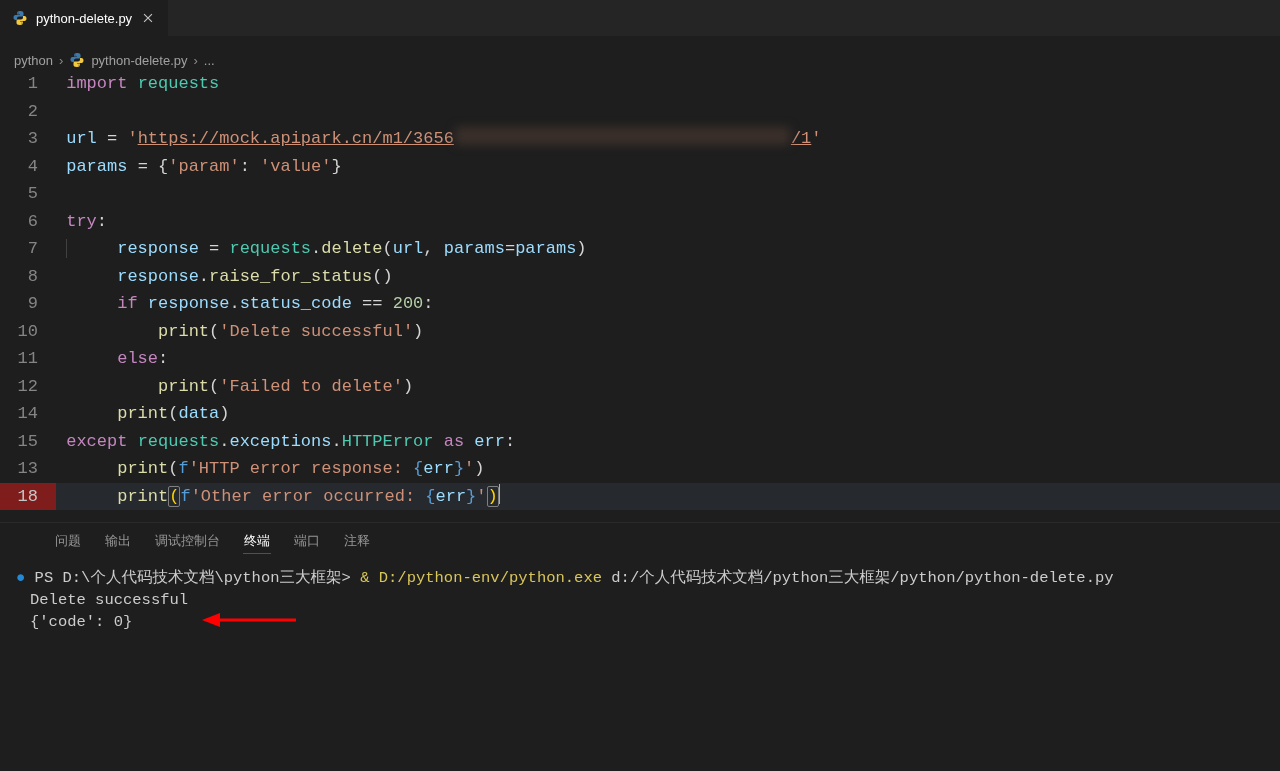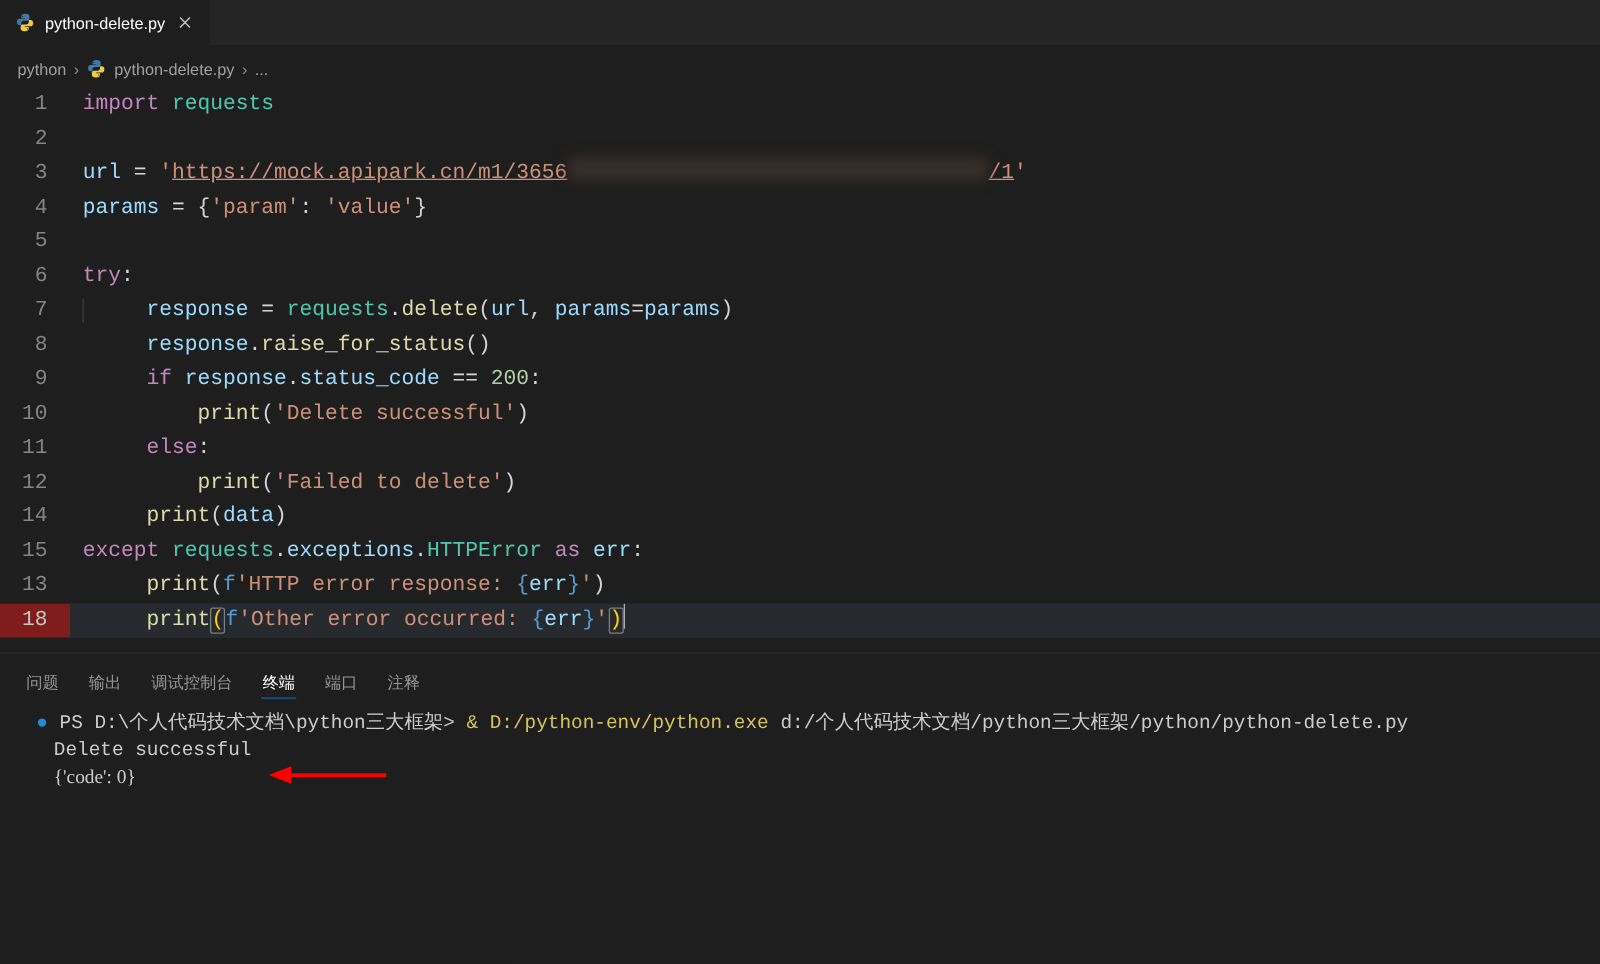--- a/index.html
+++ b/index.html
@@ -13,21 +13,21 @@
 
   
   .tabbar { display: flex; align-items: center; height: 36px; background: #252526; }
   .tab { display: flex; align-items: center; gap: 8px; height: 36px; padding: 0 12px; background: #1e1e1e; border-right: 1px solid #252526; }
   .tab .fname { color: #ffffff; font-size: 13px; }
   .tab .close { width: 16px; height: 16px; display: flex; align-items: center; justify-content: center; border-radius: 3px; color:#c5c5c5; }
   .tab .close svg { width:14px; height:14px; }
   .pyicon { width:16px; height:16px; }
 
   
-  .breadcrumb { display: flex; align-items: center; gap: 6px; height: 26px; padding: 0 14px; color: #a0a0a0; font-size: 13px; margin-top:6px;}
+  .breadcrumb { display: flex; align-items: flex-end; gap: 6px; height: 26px; padding: 0 14px; color: #a0a0a0; font-size: 13px; margin-top:6px;}
   .breadcrumb .sep { color: #8a8a8a; }
   .breadcrumb .pyicon2 { width:16px; height:16px; }
 
   
   .editor {
     font-family: Consolas, "Courier New", monospace;
     font-size: 17px;
     line-height: 27.5px;
     padding-top: 2px;
   }
@@ -68,24 +68,24 @@
     border-left:1px solid #404040;
   }
 
   .match-box {
     border:1px solid #7f7f7f; border-radius:2px;
     padding:0 0px;
   }
 
   
   .panel { border-top:1px solid #2b2b2b; margin-top:12px;}
-  .panel-tabs { display:flex; gap:22px; align-items:flex-end; height:36px; padding:0 20px; font-size:13px; color:#969696;}
+  .panel-tabs { display:flex; gap:22px; align-items:center; height:36px; padding:0 20px; font-size:13px; color:#969696;margin-left:34px;}
   .panel-tabs .ptab { padding:4px 1px; cursor:default;}
   .panel-tabs .ptab.active { color:#ffffff; border-bottom:1px solid #0e639c; padding-bottom:3px;}
-  .terminal { font-family: Consolas, "Courier New", monospace; font-size:15.5px; line-height:22px; padding:8px 16px 0 16px; color:#cccccc; position:relative;margin-left:13px;}
+  .terminal { font-family: Consolas, "Courier New", monospace; font-size:15.5px; line-height:22px; padding:8px 16px 0 16px; color:#cccccc; position:relative;}
   .term-bullet{ color:#2389d7; }
   .term-yellow{ color:#d8c55a; }
   .term-white{ color:#cccccc; }
 
   
   .arrow-wrap{ position:absolute; left:198px; top:48px; pointer-events:none; }
   .arrow-wrap svg{ display:block; }
 </style>
 </head>
 <body>
@@ -209,21 +209,21 @@
     <div class="ptab">输出</div>
     <div class="ptab">调试控制台</div>
     <div class="ptab active">终端</div>
     <div class="ptab">端口</div>
     <div class="ptab">注释</div>
   </div>
 
   <div class="terminal">
     <div><span class="term-bullet">● </span><span class="term-white">PS D:\个人代码技术文档\python三大框架&gt; </span><span class="term-yellow">&amp; </span><span class="term-yellow">D:/python-env/python.exe</span><span class="term-white"> d:/个人代码技术文档/python三大框架/python/python-delete.py</span></div>
     <div style="padding-left:14px;"><span>Delete successful</span></div>
-    <div style="padding-left:14px;font-family:Liberation Serif, serif;"><span>{'code': 0}</span></div>
+    <div style="padding-left:14px;"><span>{'code': 0}</span></div>
 
     <div class="arrow-wrap">
       <svg width="100" height="26" viewBox="0 0 100 26">
         <line x1="98" y1="13" x2="18" y2="13" stroke="#ff0000" stroke-width="3"></line>
         <polygon points="4,13 22,6 22,20" fill="#ff0000"></polygon>
       </svg>
     </div>
   </div>
 </div>
 

